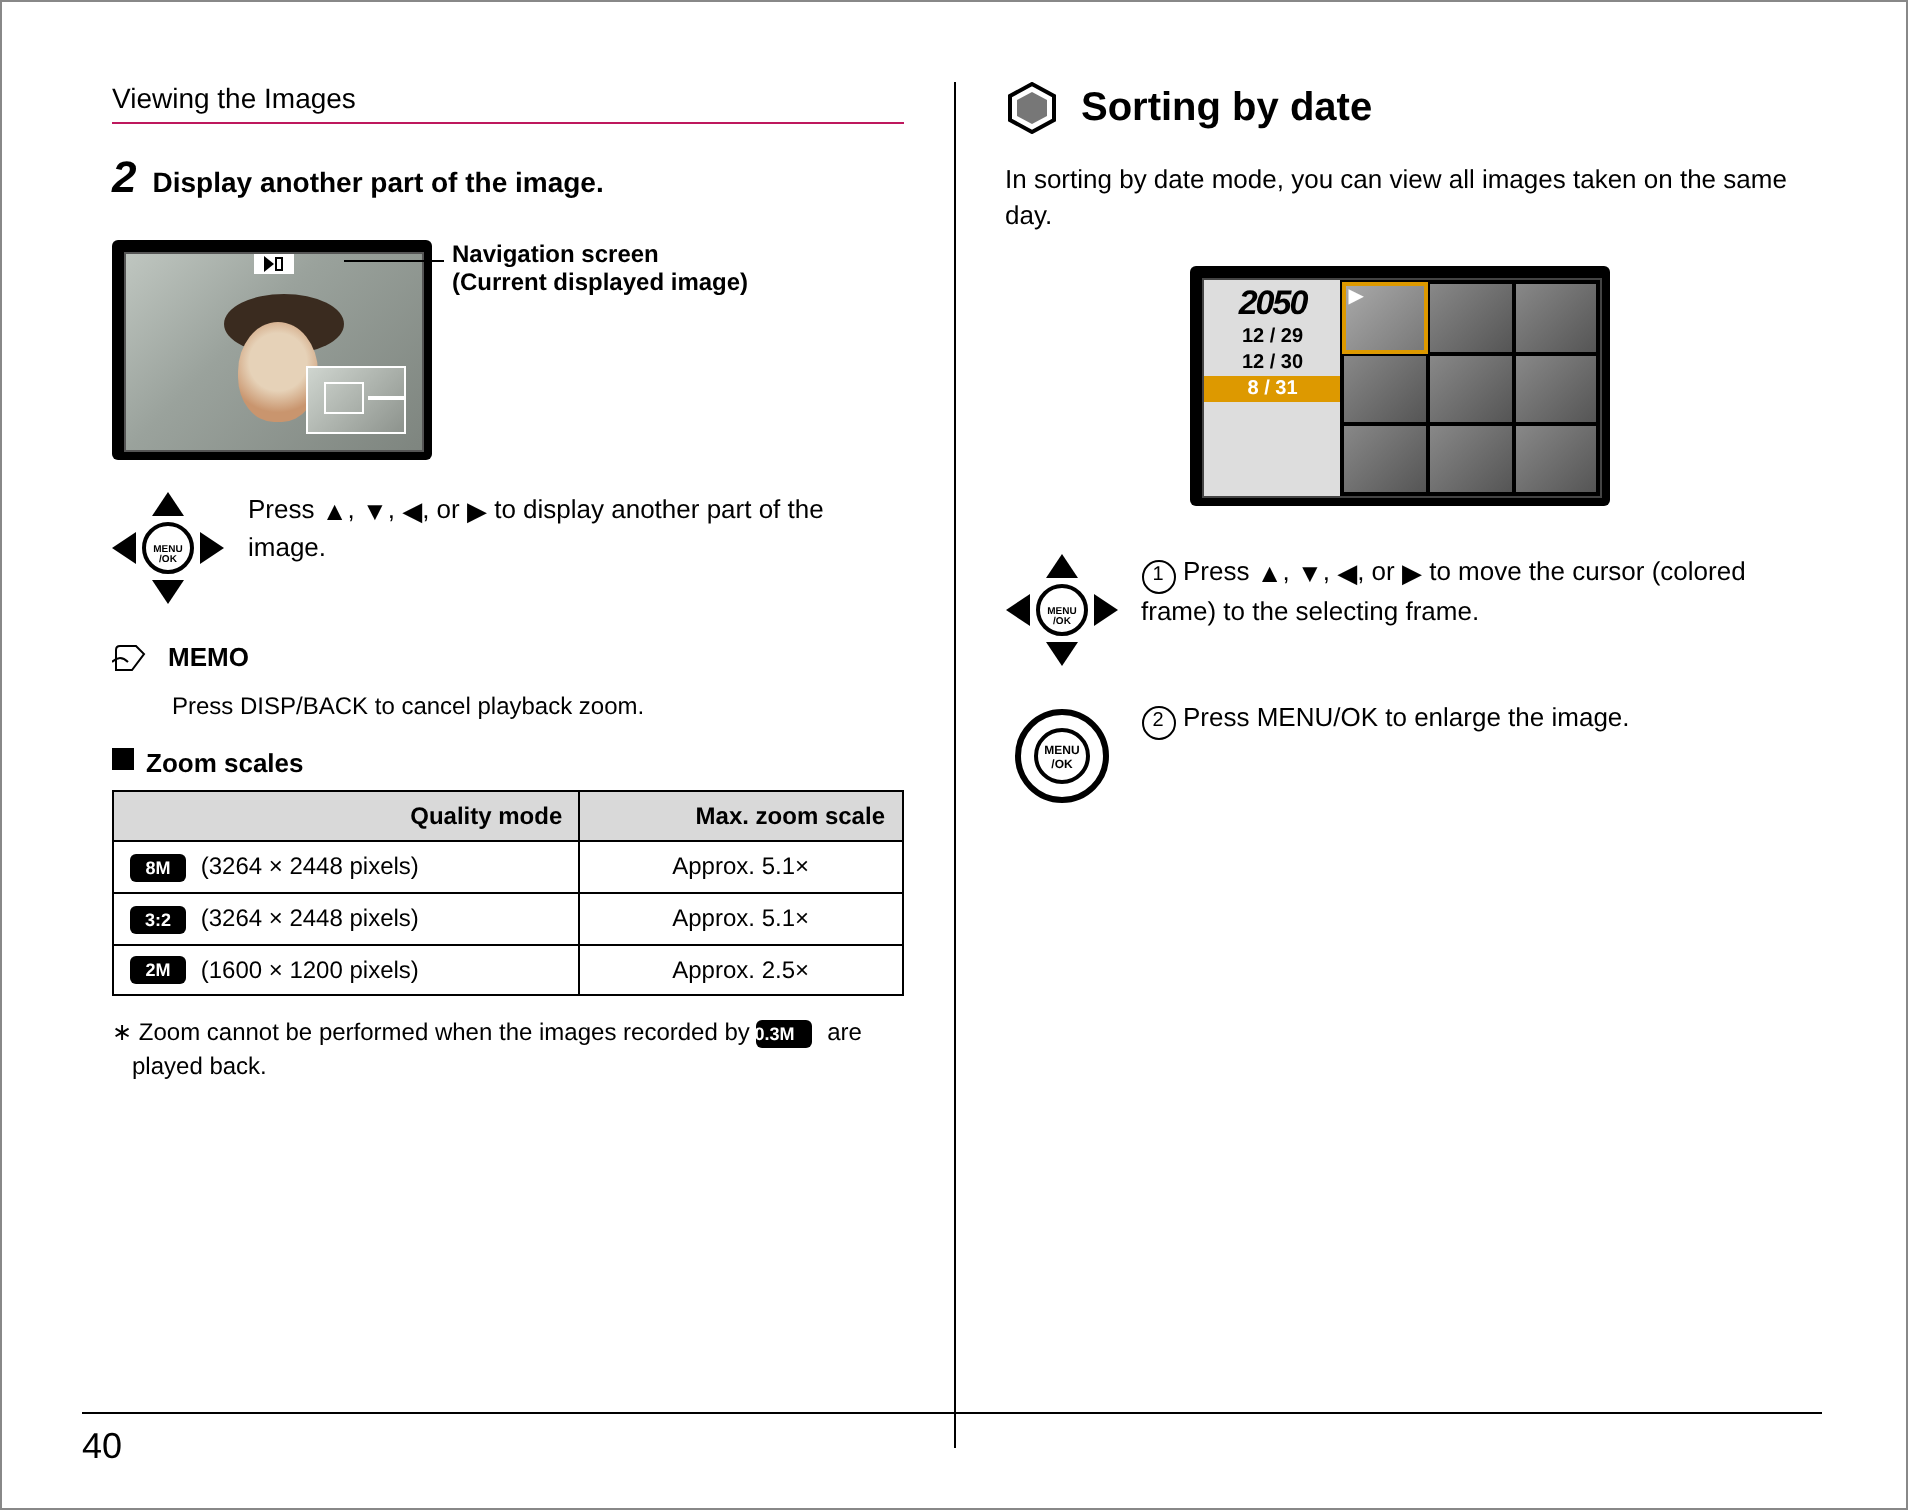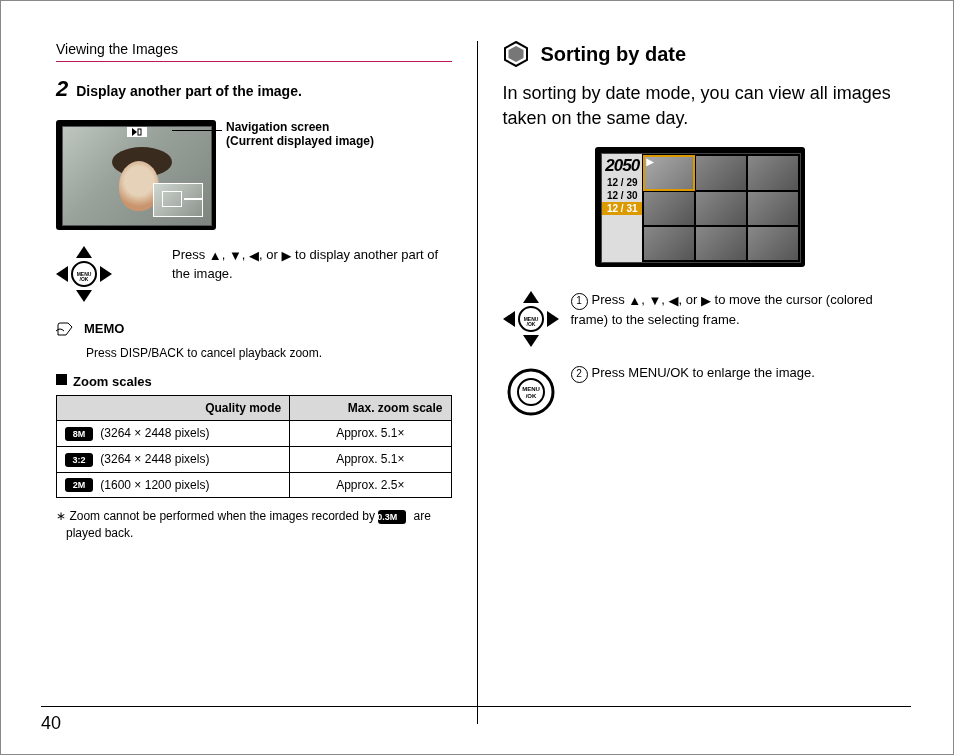--- a/index.html
+++ b/index.html
@@ -54,21 +54,21 @@
   .nav-inner{
     position:absolute;left:8px;top:7px;width:18px;height:14px;border:1px solid #fff;
   }
   .nav-handle{position:absolute;left:30px;top:14px;width:18px;height:2px;background:#fff;}
   .leader{
     position:relative;margin-left:10px;font-size:12px;font-weight:bold;
   }
   .leader::before{
     content:"";position:absolute;left:-54px;top:10px;width:50px;height:1px;background:#000;
   }
-  .instr-row{display:flex;align-items:flex-start;margin:6px 0 16px;gap:48px;}
+  .instr-row{display:flex;align-items:flex-start;margin:6px 0 16px;}
   .dpad{flex:0 0 auto;margin-right:12px;}
   .dpad svg{width:56px;height:56px;}
   .instr-text{font-size:13px;line-height:1.4;}
   .arrow-glyph{display:inline-block;vertical-align:-1px;}
   .memo-row{display:flex;align-items:flex-start;margin:6px 0 6px;}
   .memo-icon{margin-right:8px;}
   .memo-label{font-weight:bold;font-size:13px;}
   .memo-text{font-size:12px;margin:4px 0 14px 30px;}
   .sub-h{font-weight:bold;font-size:13px;margin:8px 0 6px;display:flex;align-items:flex-start;}
   .sub-h .sq{width:11px;height:11px;background:#000;margin-right:6px;}
@@ -82,30 +82,30 @@
   .qm-badge{
     display:inline-flex;align-items:center;justify-content:center;
     min-width:22px;height:14px;background:#000;color:#fff;border-radius:3px;
     font-size:9px;font-weight:bold;margin-right:4px;padding:0 3px;vertical-align:middle;
   }
   .footnote{font-size:12px;line-height:1.4;text-indent:-10px;padding-left:10px;}
   
   .h2-row{display:flex;align-items:center;margin:0 0 14px;}
   .hex{width:26px;height:26px;margin-right:12px;}
   .h2{font-size:20px;font-weight:bold;}
-  .intro{font-size:18px;line-height:1.4;margin-bottom:16px;}
+  .intro{font-size:13px;line-height:1.4;margin-bottom:16px;}
   .date-lcd{
     width:210px;height:120px;background:#000;border-radius:3px;margin:0 auto 24px;
     padding:6px;box-sizing:border-box;
   }
   .date-inner{
     width:100%;height:100%;border:1px solid #444;display:flex;
   }
   .date-side{
-    width:40px;background:#ddd;display:flex;flex-direction:column;align-items:center;
+    width:68px;background:#ddd;display:flex;flex-direction:column;align-items:center;
     font-family:Arial;color:#000;
   }
   .year{font-size:17px;font-weight:bold;font-style:italic;letter-spacing:-1px;margin-top:2px;}
   .d{font-size:10px;font-weight:bold;line-height:1.3;width:100%;text-align:center;}
   .d.sel{background:#d90;color:#fff;}
   .grid{flex:1;display:grid;grid-template-columns:repeat(3,1fr);grid-template-rows:repeat(3,1fr);gap:2px;padding:2px;}
   .cell{background:linear-gradient(135deg,#888,#555);}
   .cell.hl{outline:2px solid #d90;outline-offset:-1px;
     background:linear-gradient(135deg,#aaa,#777);
   }
@@ -232,21 +232,21 @@
     </div>
 
     <div class="intro">In sorting by date mode, you can view all images taken on the same day.</div>
 
     <div class="date-lcd">
       <div class="date-inner">
         <div class="date-side">
           <div class="year">2050</div>
           <div class="d">12 / 29</div>
           <div class="d">12 / 30</div>
-          <div class="d sel">12 / 31</div>
+          <div class="d sel">8 / 31</div>
         </div>
         <div class="grid">
           <div class="cell hl play"></div>
           <div class="cell"></div>
             <div class="cell"></div>
           <div class="cell"></div>
             <div class="cell"></div>
             <div class="cell"></div>
           <div class="cell"></div>
             <div class="cell"></div>

